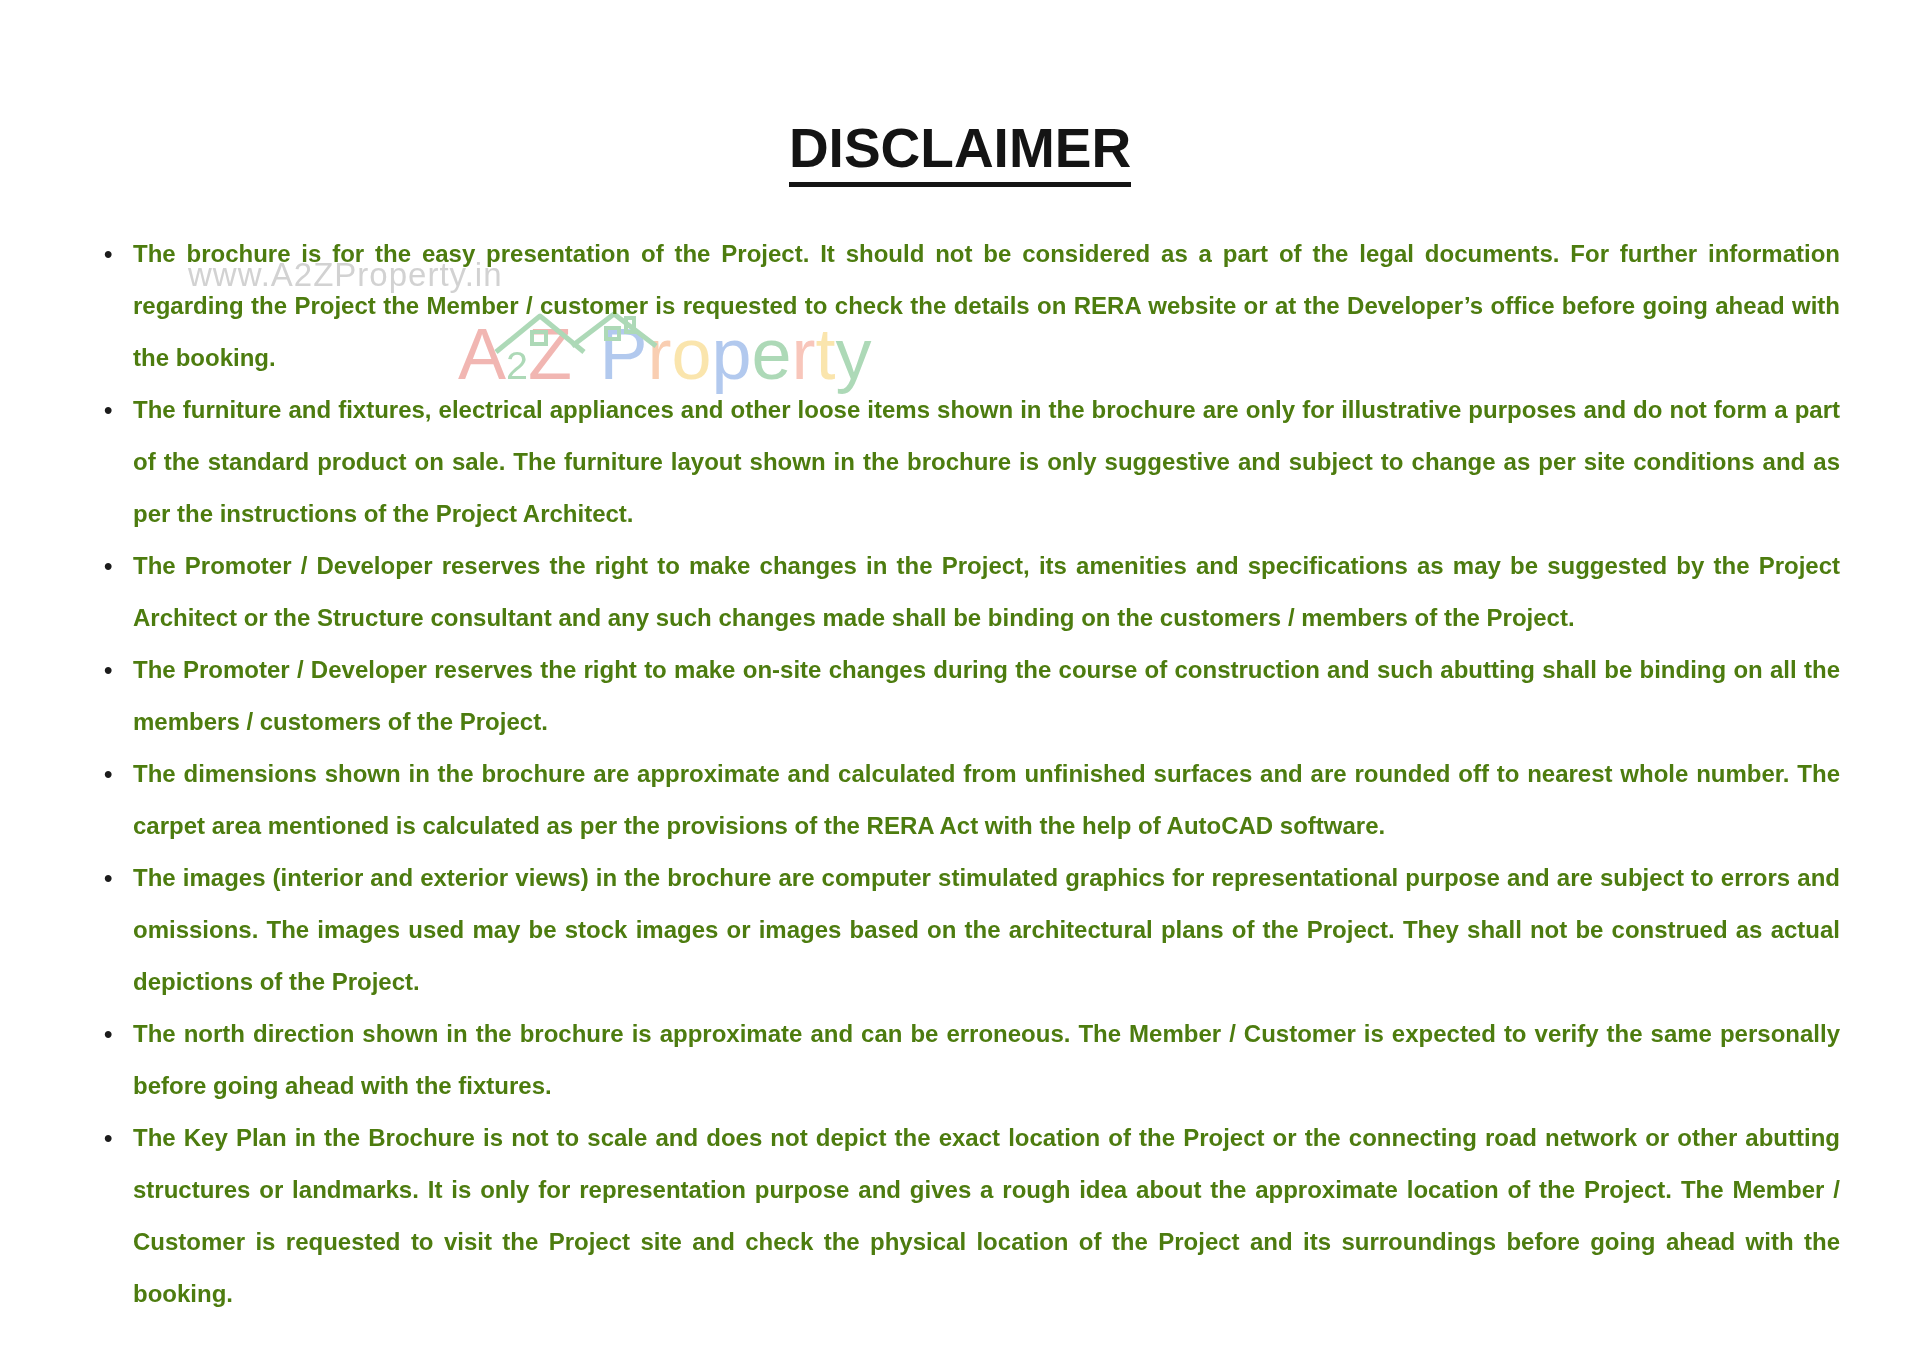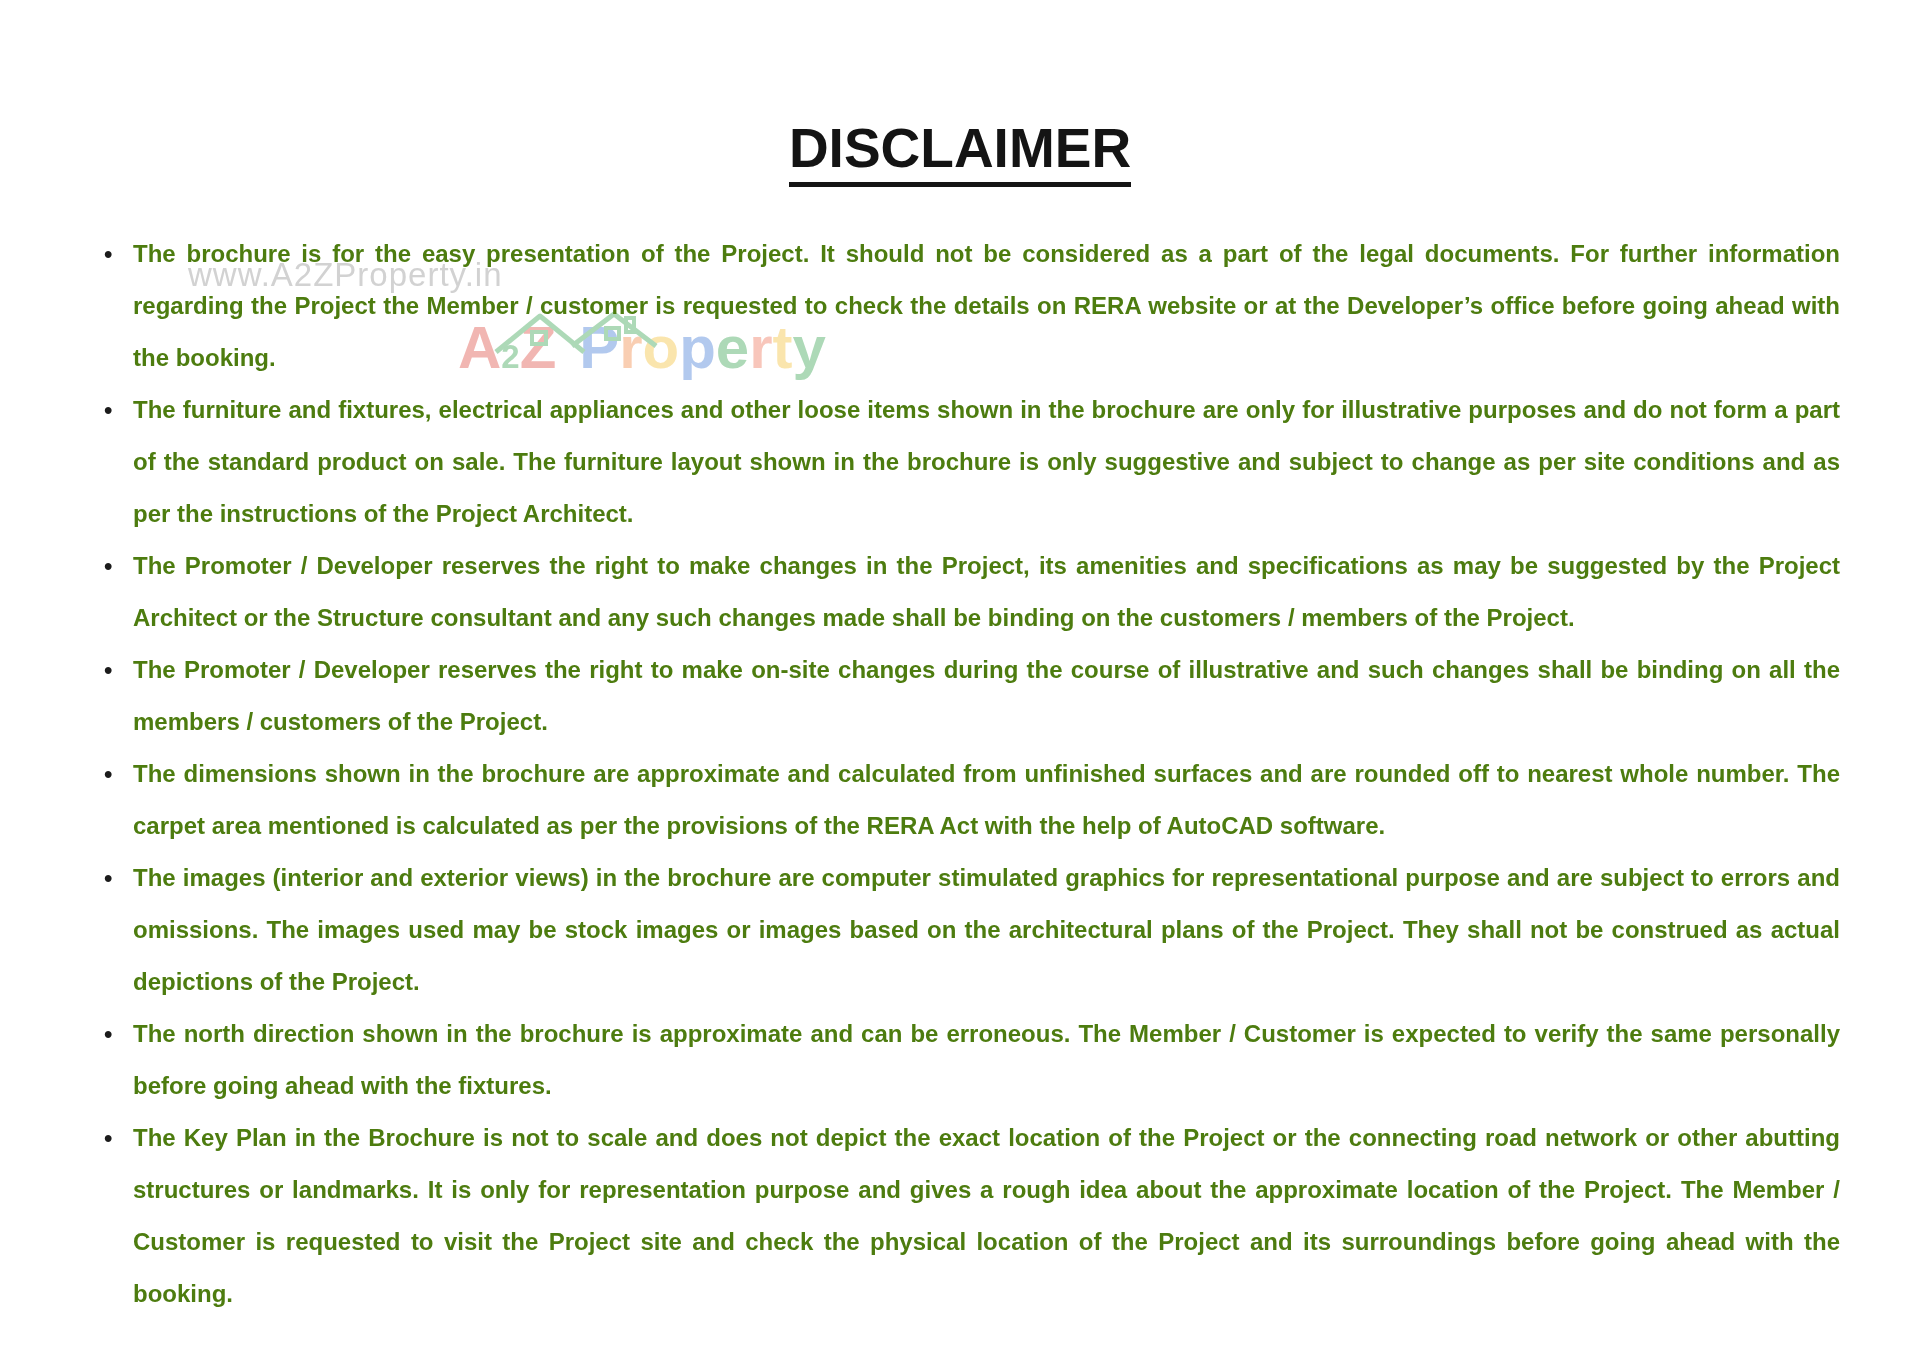--- a/index.html
+++ b/index.html
@@ -29,22 +29,22 @@
     font-size: 33px;
     font-weight: 400;
     letter-spacing: 1px;
     color: #d2d2d2;
     white-space: nowrap;
   }
   .wm-logo {
     position: absolute;
     left: 458px;
     top: 318px;
-    font-size: 60px;
-    font-weight: 700;
+    font-size: 72px;
+    font-weight: 400;
     opacity: 0.42;
     white-space: nowrap;
     line-height: 1;
   }
   .logo-letter { display: inline-block; }
   .logo-small {
     font-size: 0.55em;
     vertical-align: baseline;
   }
   .logo-gap { margin-left: 0.38em; }
@@ -145,21 +145,21 @@
       <li class="bullet-item">
         <span class="bullet-marker">•</span>
         <span class="bullet-text">The furniture and fixtures, electrical appliances and other loose items shown in the brochure are only for illustrative purposes and do not form a part of the standard product on sale. The furniture layout shown in the brochure is only suggestive and subject to change as per site conditions and as per the instructions of the Project Architect.</span>
       </li>
       <li class="bullet-item">
         <span class="bullet-marker">•</span>
         <span class="bullet-text">The Promoter / Developer reserves the right to make changes in the Project, its amenities and specifications as may be suggested by the Project Architect or the Structure consultant and any such changes made shall be binding on the customers / members of the Project.</span>
       </li>
       <li class="bullet-item">
         <span class="bullet-marker">•</span>
-        <span class="bullet-text">The Promoter / Developer reserves the right to make on-site changes during the course of illustrative and such changes shall be binding on all the members / customers of the Project.</span>
+        <span class="bullet-text">The Promoter / Developer reserves the right to make on-site changes during the course of construction and such abutting shall be binding on all the members / customers of the Project.</span>
       </li>
       <li class="bullet-item">
         <span class="bullet-marker">•</span>
         <span class="bullet-text">The dimensions shown in the brochure are approximate and calculated from unfinished surfaces and are rounded off to nearest whole number. The carpet area mentioned is calculated as per the provisions of the RERA Act with the help of AutoCAD software.</span>
       </li>
       <li class="bullet-item">
         <span class="bullet-marker">•</span>
         <span class="bullet-text">The images (interior and exterior views) in the brochure are computer stimulated graphics for representational purpose and are subject to errors and omissions. The images used may be stock images or images based on the architectural plans of the Project. They shall not be construed as actual depictions of the Project.</span>
       </li>
       <li class="bullet-item">

